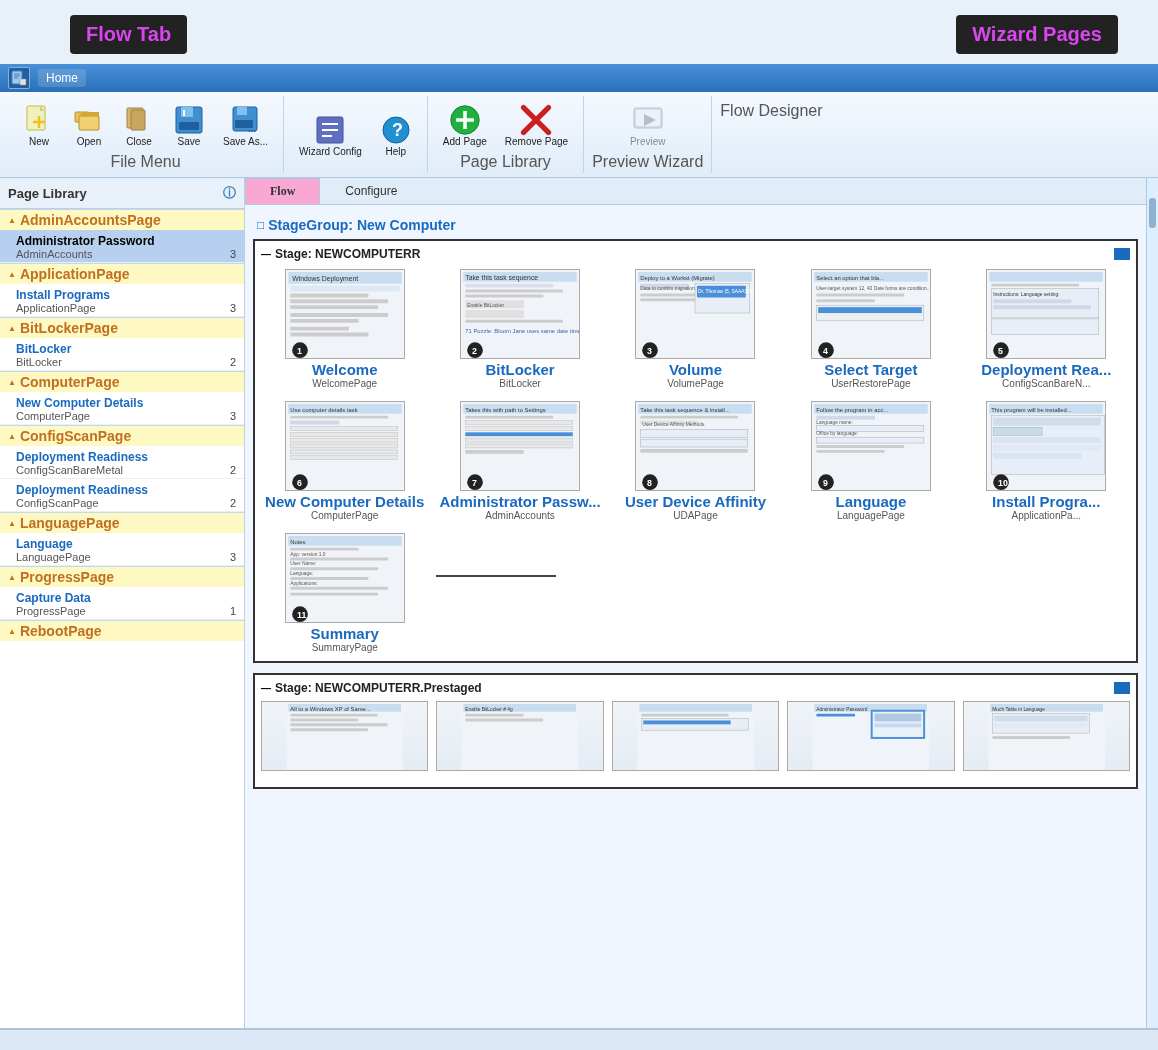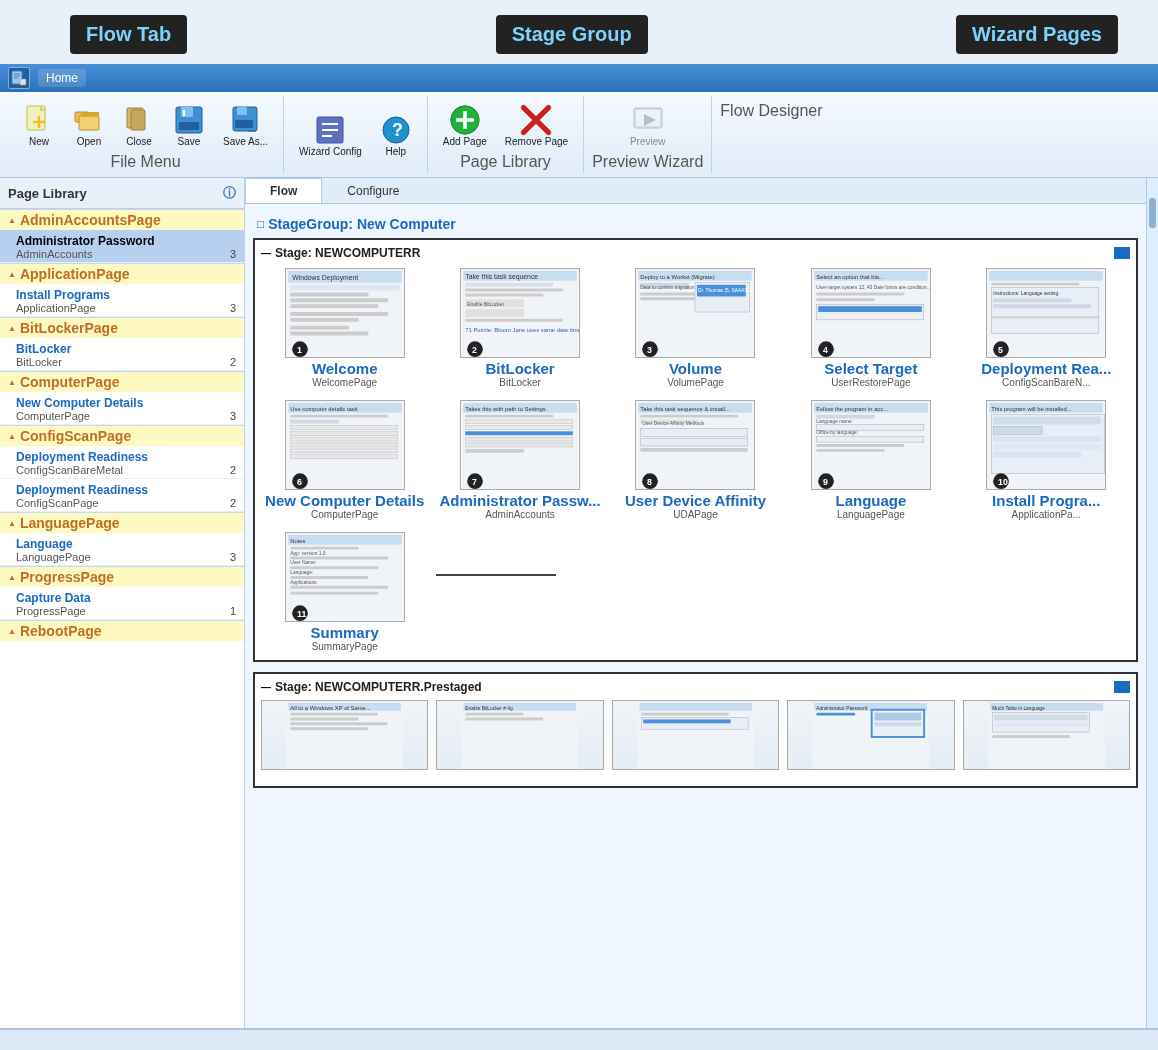--- a/index.html
+++ b/index.html
@@ -153,24 +153,25 @@
     }
     .designer-tab {
       padding: 5px 24px;
       font-size: 12px;
       cursor: pointer;
       border: 1px solid transparent;
       border-bottom: none;
       color: #333;
     }
     .designer-tab.active {
-      background: #ffffff;
+      background: #f9a8d4;
       border-color: #b0c8e0;
       border-bottom-color: white;
       font-weight: bold;
+      font-family: Liberation Serif, serif;
     }
 
     .designer-content {
       padding: 8px;
       overflow: auto;
     }
 
     .stage-group-header {
       font-size: 14px;
       font-weight: bold;
@@ -308,21 +309,21 @@
       background: #e8f0fa;
       padding: 15px 10px 0 10px;
     }
     .ann-labels {
       display: flex;
       justify-content: space-between;
       padding: 0 30px 10px 60px;
     }
     .ann-box {
       background: #222;
-      color: #7dd3fc;
+      color: #d946ef;
       padding: 8px 16px;
       font-size: 20px;
       font-weight: bold;
       border-radius: 4px;
       text-align: center;
     }
 
     .bottom-ann-labels {
       display: flex;
       justify-content: space-around;
@@ -351,21 +352,20 @@
       background: linear-gradient(to bottom, #f0f4f8, #e4ecf4);
       height: 70px;
     }
   </style>
 </head>
 <body>
 
 <div class="annotations-wrapper">
   <div class="ann-labels">
     <div class="ann-box">Flow Tab</div>
-    <div class="ann-box">Stage Group</div>
     <div class="ann-box">Wizard Pages</div>
   </div>
 </div>
 
 <div class="app-bar">
   <div class="app-bar-icon">
     <svg width="16" height="16" viewBox="0 0 16 16">
       <rect x="1" y="1" width="10" height="13" rx="1" fill="#a0c8f0" stroke="#4080c0" stroke-width="1"></rect>
       <line x1="3" y1="4" x2="9" y2="4" stroke="#4080c0" stroke-width="1"></line>
       <line x1="3" y1="6" x2="9" y2="6" stroke="#4080c0" stroke-width="1"></line>

